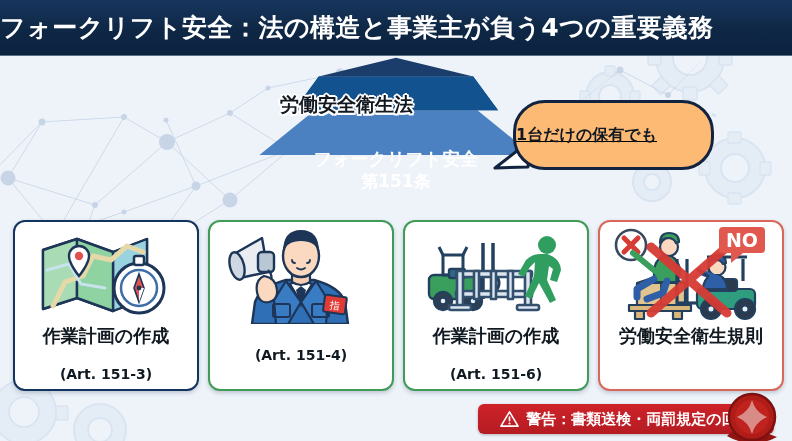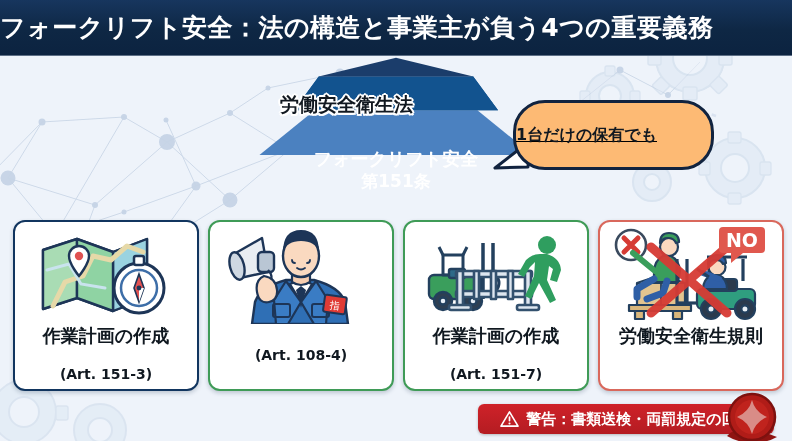--- a/index.html
+++ b/index.html
@@ -273,21 +273,21 @@
           <g stroke="#1d3557" stroke-width="2.4" stroke-linejoin="round">
             <path d="M6 30 L34 14 L40 48 L12 54 Z" fill="#e9edf2"></path>
             <ellipse cx="9" cy="42" rx="7" ry="14" fill="#cfd8e2" transform="rotate(-14 9 42)"></ellipse>
             <rect x="30" y="28" width="16" height="20" rx="4" fill="#b9c6d4"></rect>
             <path d="M40 46 q6 6 2 14" fill="none"></path>
           </g>
 
           <path d="M36 52 q12 2 13 14 q1 10 -8 12 q-10 2 -12 -10 q-2 -12 7 -16 z" fill="#fad9c0" stroke="#1d3557" stroke-width="2.2"></path>
         </svg>
       </div>
-      <div class="card-sub">(Art. 108-4)</div>
+      <div class="card-sub">(Art. 151-4)</div>
     </div>
 
     <div class="card c3" style="border-color: rgb(63, 155, 87);">
       <div class="card-icon">
         <svg width="150" height="98" viewBox="0 0 150 98" xmlns="http://www.w3.org/2000/svg">
 
           <g stroke="#23405e" stroke-width="2.4" stroke-linejoin="round">
             <rect x="8" y="50" width="52" height="24" rx="5" fill="#3a9e5c"></rect>
             <path d="M22 50 L22 30 L42 30 L42 50 Z" fill="none" stroke-width="3"></path>
             <path d="M22 30 L18 22 M42 30 L46 22" fill="none" stroke-width="3"></path>
@@ -313,21 +313,21 @@
             <rect x="96" y="80" width="22" height="5" rx="2"></rect>
           </g>
 
           <g fill="#2f9e5f">
             <circle cx="126" cy="20" r="9"></circle>
             <path d="M126 29 q13 4 14 16 l-4 12 l-7 -2 l3 -11 l-4 -3 l-2 14 l9 20 l-6 3 l-11 -20 l-8 16 l-6 -3 l9 -20 l1 -14 l-5 5 l-6 10 l-6 -3 l8 -14 q6 -6 14 -6 z"></path>
           </g>
         </svg>
       </div>
       <div class="card-title">作業計画の作成</div>
-      <div class="card-sub">(Art. 151-7)</div>
+      <div class="card-sub">(Art. 151-6)</div>
     </div>
 
     <div class="card c4" style="border-color: rgb(217, 104, 92);">
       <div class="card-icon">
         <svg width="160" height="102" viewBox="0 0 160 102" xmlns="http://www.w3.org/2000/svg">
 
           <g>
             <circle cx="20" cy="22" r="15" fill="none" stroke="#3a4a5e" stroke-width="2.6"></circle>
             <path d="M13 15 L27 29 M27 15 L13 29" stroke="#d63b34" stroke-width="5" stroke-linecap="round"></path>
           </g>

